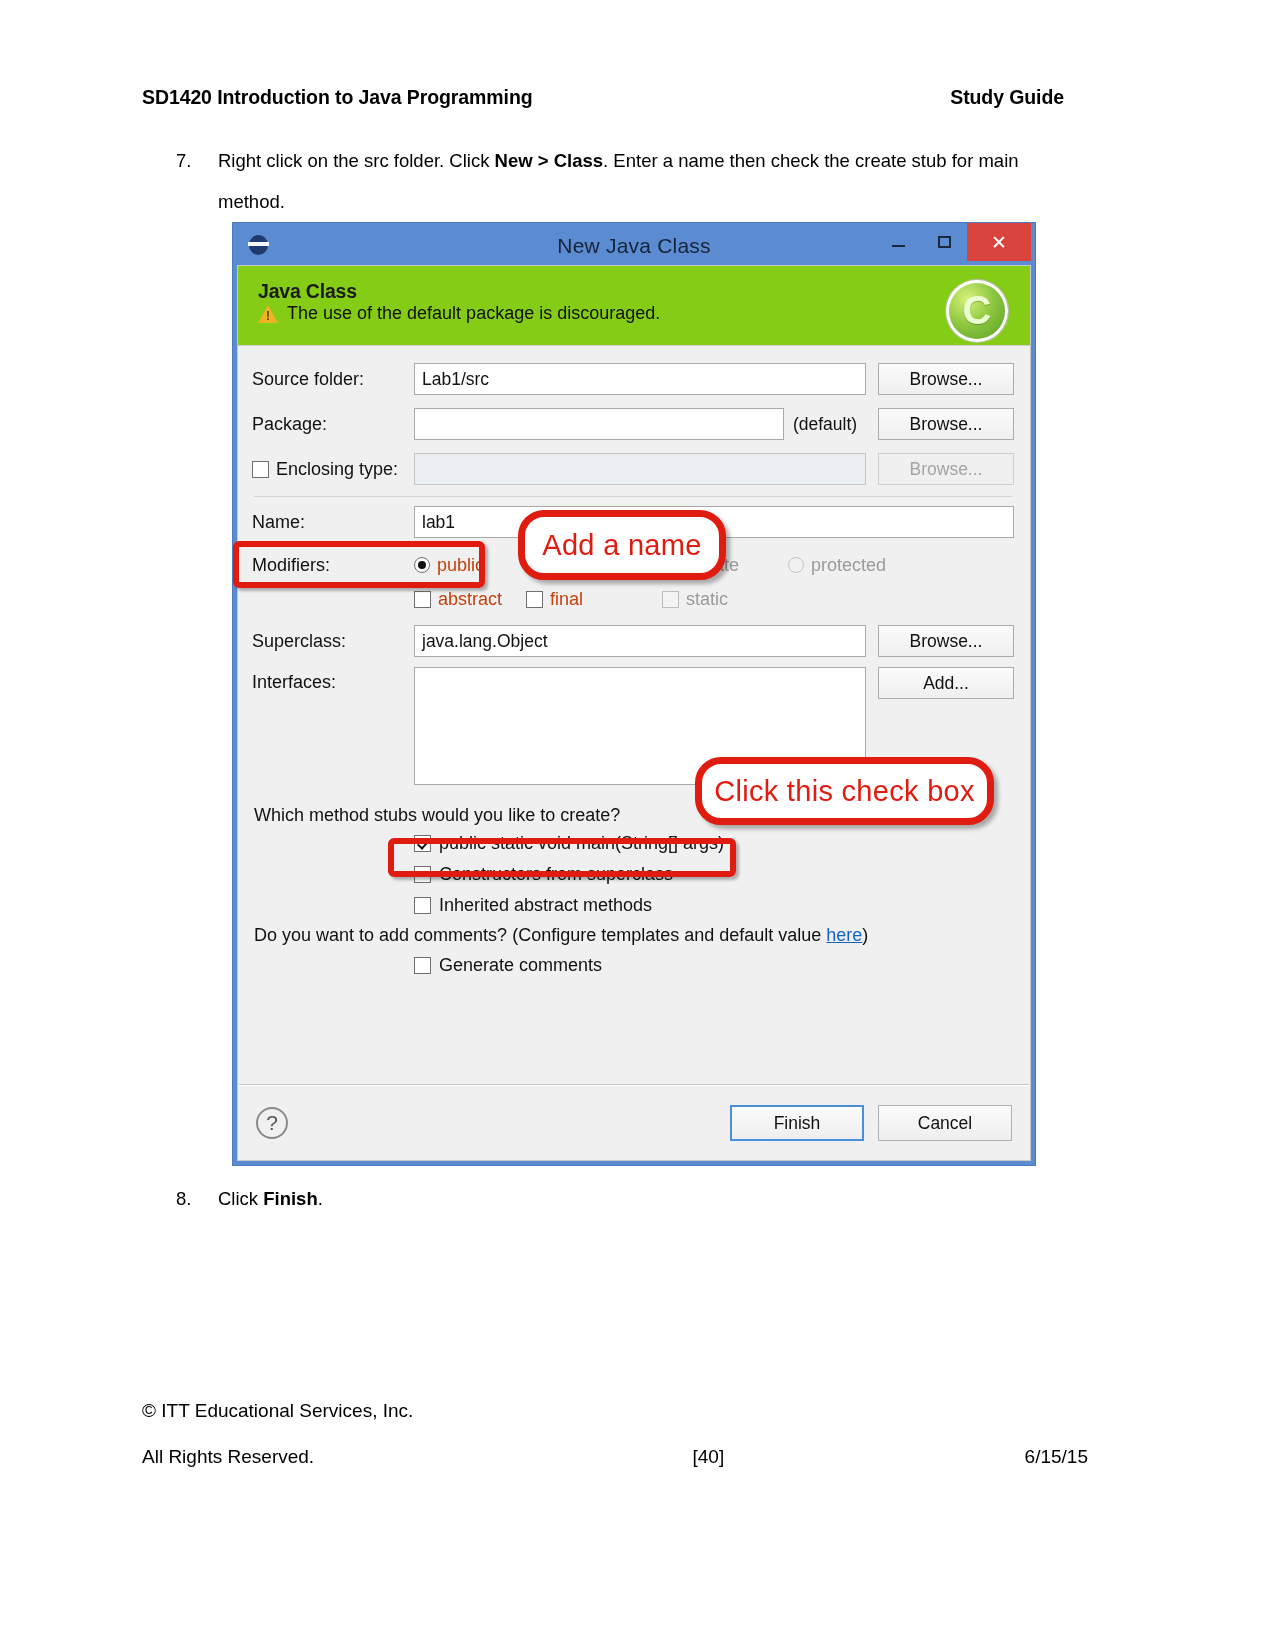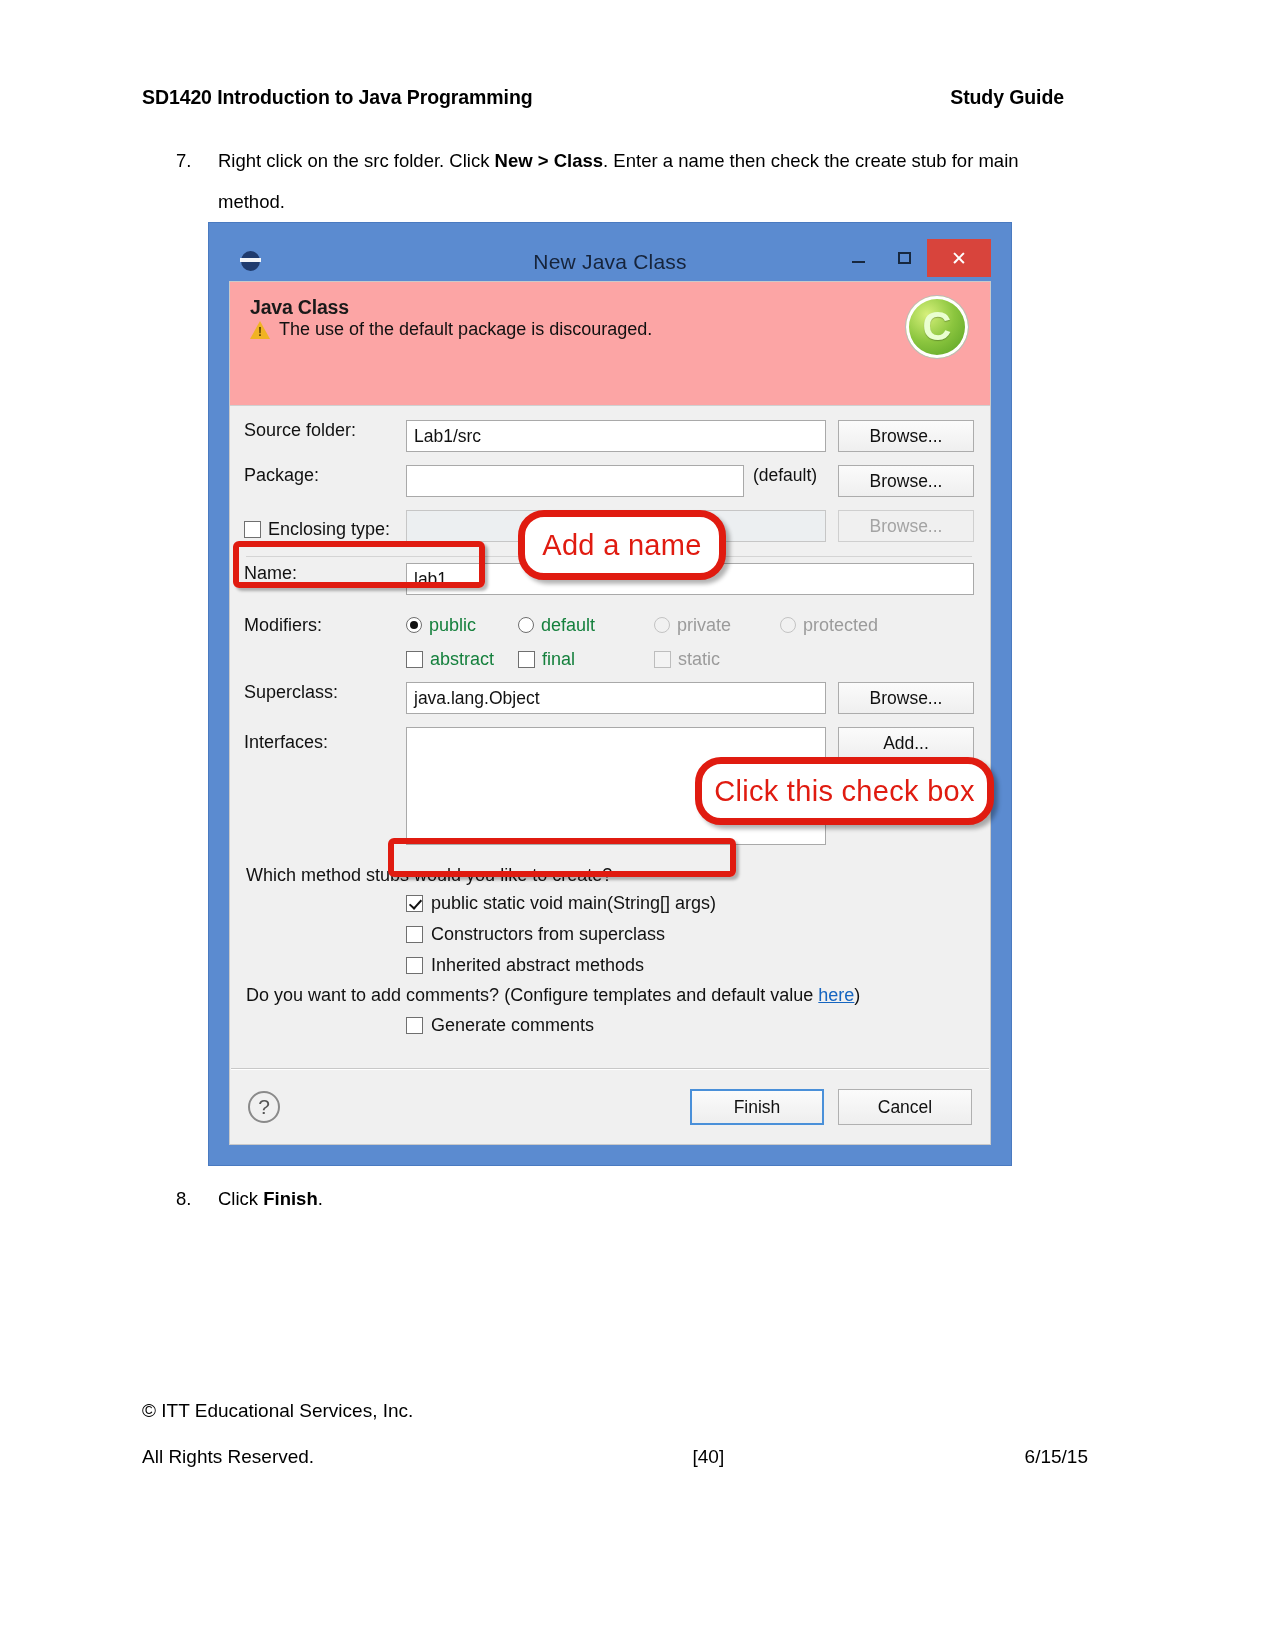--- a/index.html
+++ b/index.html
@@ -47,28 +47,28 @@
   }
   .step7 { left: 176px; top: 140px; }
   .step8 { left: 176px; top: 1178px; font-size: 18.5px; }
   .step8 .step-body { width: 400px; }
 
   b { font-weight: bold; }
 
   
   .dialog {
     position: absolute;
-    left: 208px;
+    left: 232px;
     top: 222px;
     width: 804px;
     height: 944px;
     background: #5b8bd0;
     border: 1px solid #4a7ac0;
     box-sizing: border-box;
-    padding: 20px;
+    padding: 4px;
   }
   .titlebar {
     height: 38px;
     display: flex;
     align-items: center;
     position: relative;
     background: #5b8bd0;
     color: #1b2a44;
   }
   .title-app-icon {
@@ -137,23 +137,23 @@
 
   
   .dlg-inner {
     background: #f0f0f0;
     height: calc(100% - 38px);
     position: relative;
     border: 1px solid #c9c9c9;
     box-sizing: border-box;
   }
   .dlg-head {
-    background: #fca5a5;
+    background: #84cc16;
     border-bottom: 1px solid #d0d0d0;
-    height: 124px;
+    height: 80px;
     position: relative;
     padding: 14px 16px 0 20px;
     box-sizing: border-box;
   }
   .dlg-head-title {
     font-size: 19.5px;
     font-weight: bold;
     color: #1a1a1a;
     letter-spacing: -0.2px;
   }
@@ -210,20 +210,21 @@
     text-shadow: 0 1px 1px rgba(0,0,0,.25);
   }
 
   
   .form {
     position: relative;
     padding: 14px 16px 0 14px;
   }
   .row {
     display: flex;
+    align-items: center;
     height: 38px;
     margin-bottom: 7px;
   }
   .lbl {
     width: 162px;
     flex: 0 0 162px;
     font-size: 18px;
     color: #111;
   }
   .lbl.with-cb {
@@ -330,21 +331,21 @@
   .mods-row {
     display: flex;
     align-items: center;
     height: 34px;
   }
   .opt {
     display: flex;
     align-items: center;
     gap: 7px;
     font-size: 18px;
-    color: #15803d;
+    color: #c2410c;
     margin-right: 30px;
   }
   .opt.dim { color: #9b9b9b; }
   .opt.w-public { width: 112px; margin-right: 0; }
   .opt.w-default { width: 136px; margin-right: 0; }
   .opt.w-private { width: 126px; margin-right: 0; }
 
   .indent-115 { margin-left: 162px; }
 
   .stub-q {

